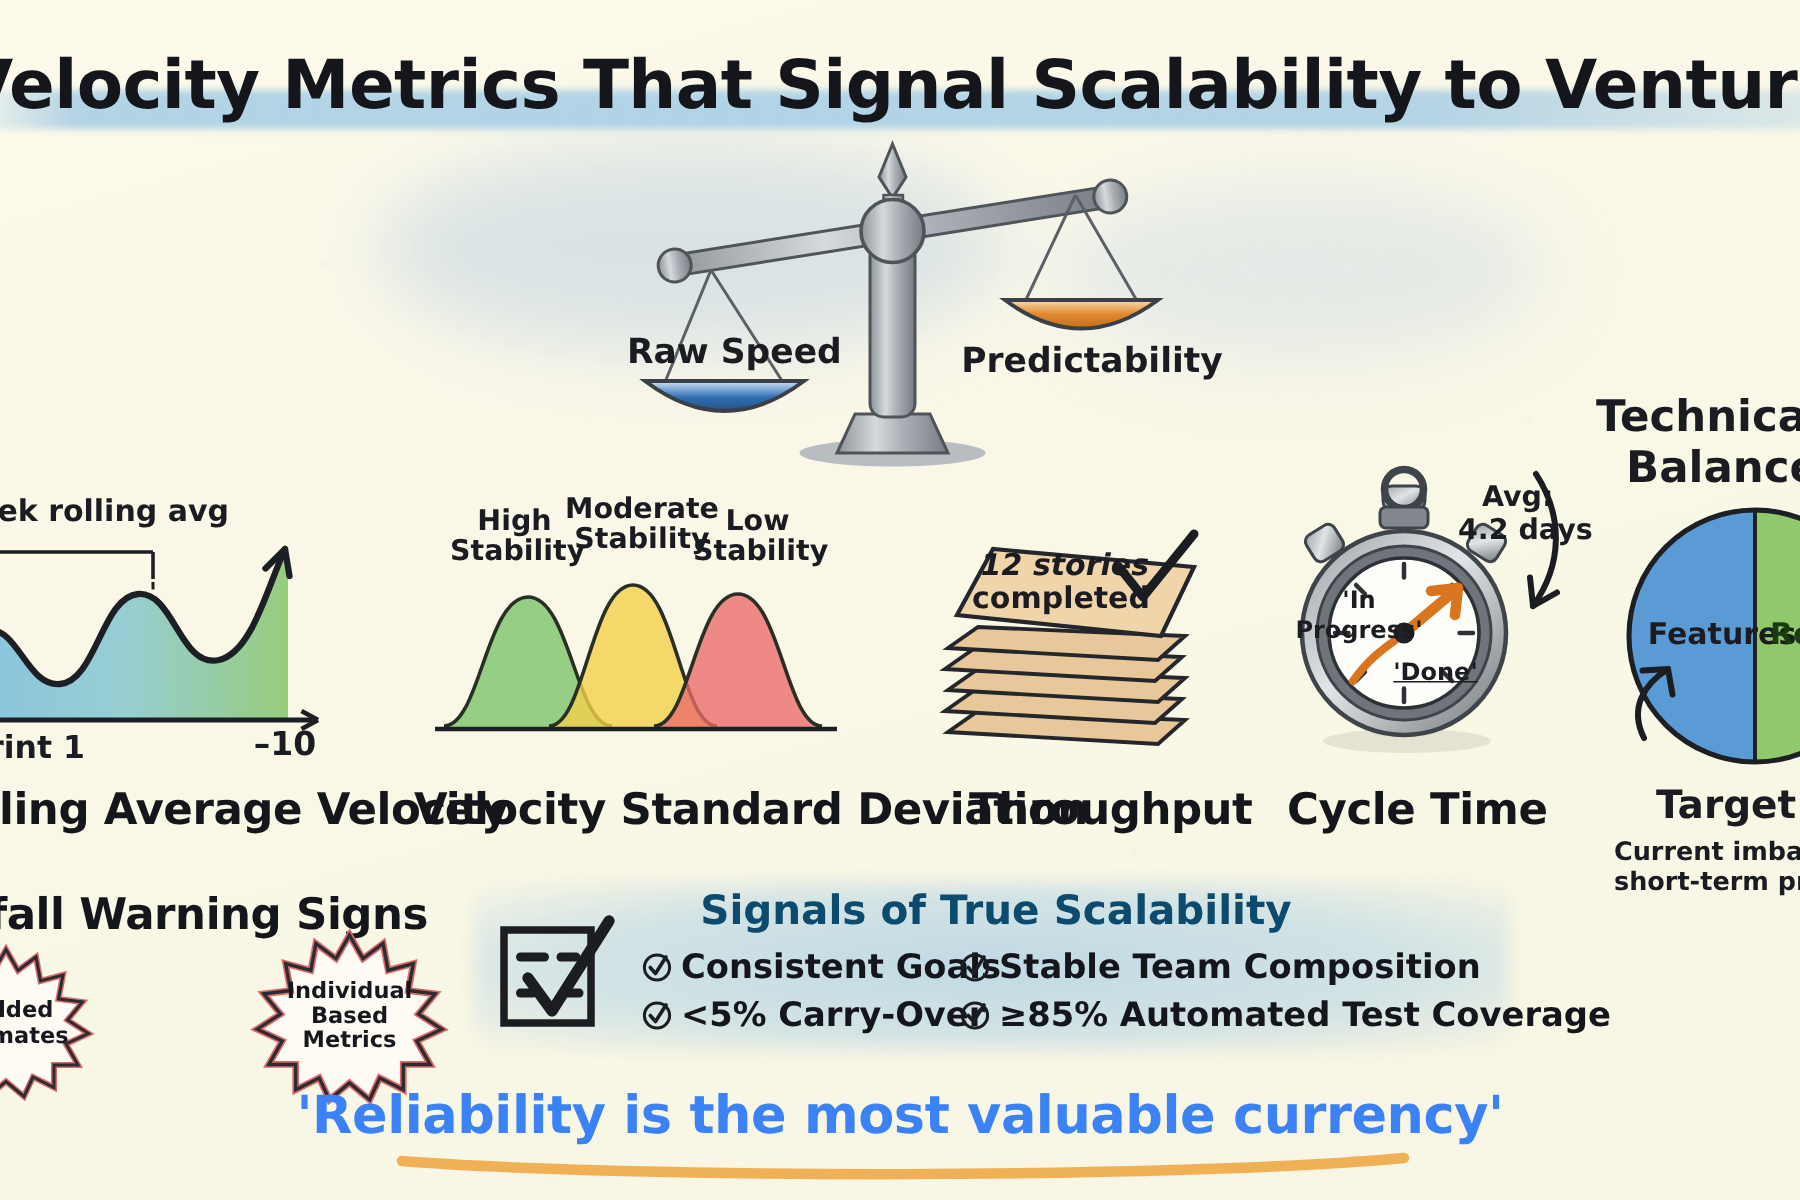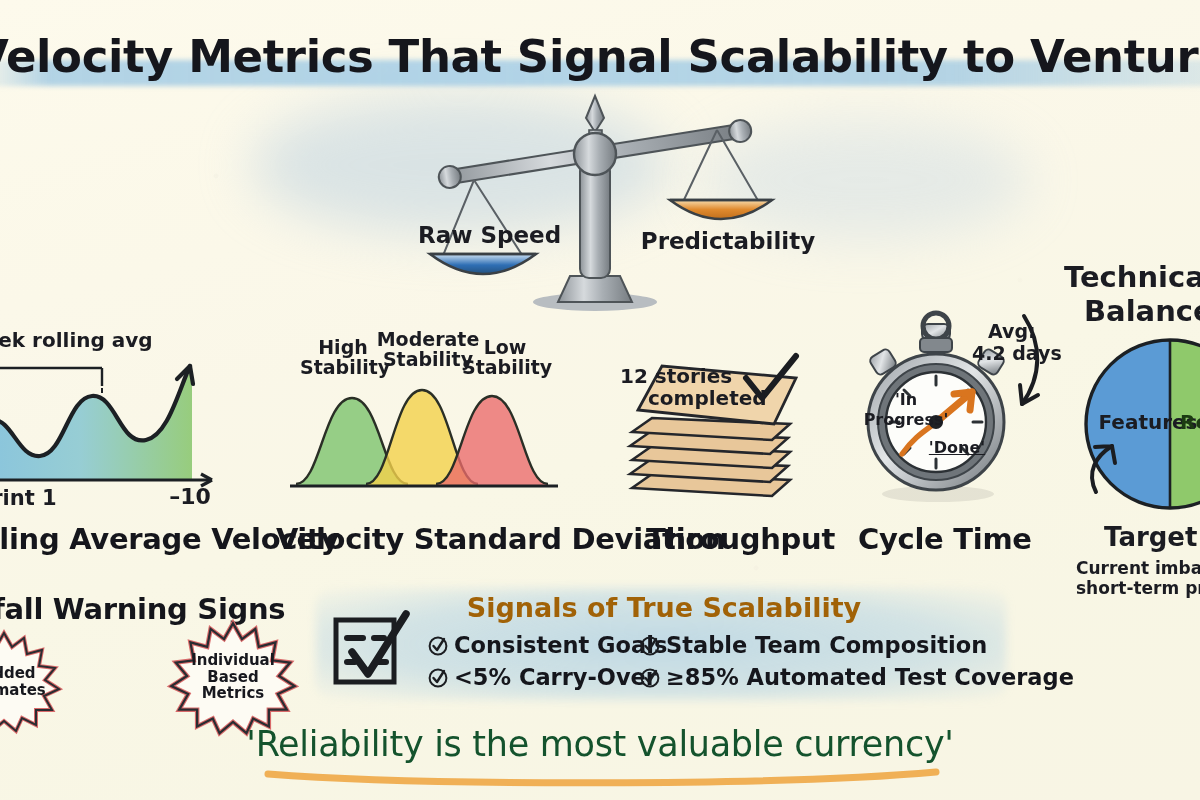--- a/index.html
+++ b/index.html
@@ -46,26 +46,26 @@
     align-items:center;justify-content:center;text-align:center;
     font-size:15px;font-weight:700;line-height:1.12;color:#17181e;}
   .burst .bgstar{position:absolute;inset:0;}
   .burst span{position:relative;z-index:2;padding:0 10px;}
 
   
   #signals-wash{left:316px;top:588px;width:690px;height:112px;
     background:radial-gradient(ellipse at 50% 50%, rgba(158,200,228,.62) 0%, rgba(158,200,228,.42) 58%, rgba(158,200,228,0) 100%);
     filter:blur(5px);border-radius:16px;}
   .sig-title{position:absolute;left:404px;top:592px;width:520px;text-align:center;
-    font-size:27px;font-weight:700;color:#a16207;white-space:nowrap;}
+    font-size:27px;font-weight:700;color:#0c4a6e;white-space:nowrap;}
   .sig-item{position:absolute;font-size:22.5px;font-weight:700;color:#15161c;white-space:nowrap;}
 
   
   .quote{position:absolute;left:0;top:724px;width:1200px;text-align:center;
-    font-size:35px;font-weight:400;color:#14532d;white-space:nowrap;letter-spacing:-.3px;}
+    font-size:35px;font-weight:700;color:#3b82f6;white-space:nowrap;letter-spacing:-.3px;}
 
   svg{display:block;overflow:visible;}
 </style>
 </head>
 <body>
 
 <div class="stage">
   <div class="grain"></div>
 
   <div class="wash abs" style="left:250px;top:95px;width:420px;height:140px;background:#b9cfe0;"></div>
@@ -174,21 +174,21 @@
         <path d="M14 140 L34 126 L172 132 L154 148 Z"></path>
         <path d="M12 126 L32 112 L170 118 L152 134 Z"></path>
         <path d="M14 112 L34 98 L172 104 L154 120 Z"></path>
         <path d="M12 98 L32 84 L170 90 L152 106 Z"></path>
         <path d="M14 84 L34 70 L172 76 L154 92 Z"></path>
       </g>
       <path d="M20 62 L44 18 L178 30 L156 76 Z" fill="#f0d5ab" stroke="#24262b" stroke-width="2.8"></path>
       <path d="M128 30 l16 20 l34 -42" fill="none" stroke="#1b1d21" stroke-width="6" stroke-linecap="round" stroke-linejoin="round"></path>
     </svg>
   </div>
-  <div class="hand" style="left:620px;top:366px;width:120px;text-align:left;font-size:20px;">12 stories</div>
+  <div class="hand" style="left:646px;top:366px;width:120px;text-align:right;font-size:20px;font-style:italic;">12 stories</div>
   <div class="hand" style="left:648px;top:388px;width:126px;text-align:left;font-size:20px;">completed</div>
   <div class="caption" style="left:646px;top:522px;">Throughput</div>
 
   <div class="abs" style="left:846px;top:318px;">
     <svg width="190" height="190" viewBox="0 0 190 190">
       <defs>
         <linearGradient id="steel" x1="0" y1="0" x2="1" y2="1">
           <stop offset="0" stop-color="#9ba1a6"></stop>
             <stop offset=".45" stop-color="#e2e5e7"></stop>
           <stop offset="1" stop-color="#70767b"></stop>

